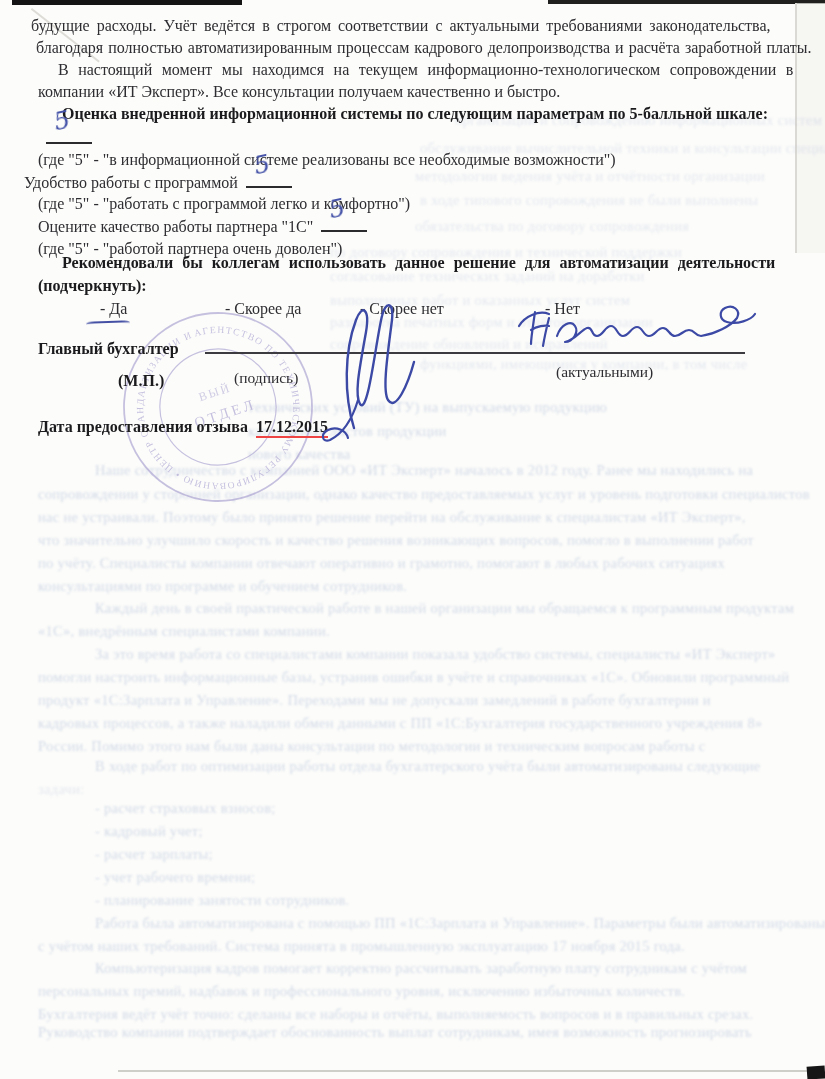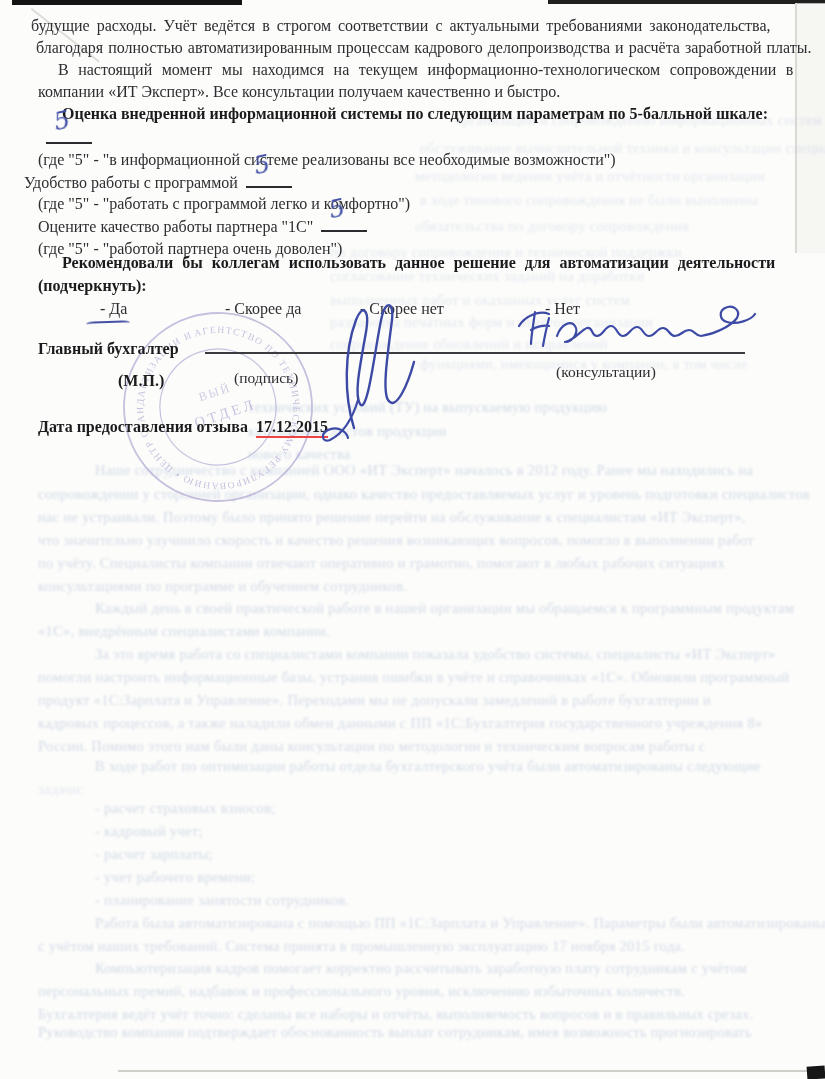--- a/index.html
+++ b/index.html
@@ -157,21 +157,21 @@
       <span class="opt opt-1">- Да</span>
       <span class="opt opt-2">- Скорее да</span>
       <span class="opt opt-3">- Скорее нет</span>
       <span class="opt opt-4">- Нет</span>
     </div>
     <div class="da-underline"></div>
 
     <div class="line b" style="left:38px;top:340px;">Главный бухгалтер</div>
     <div class="sig-rule"></div>
     <div class="caption" style="left:234px;top:361px;margin-top:8px;">(подпись)</div>
-    <div class="caption" style="left:556px;top:363px;">(консультации)</div>
+    <div class="caption" style="left:556px;top:363px;">(актуальными)</div>
     <div class="line b" style="left:118px;top:372px;">(М.П.)</div>
 
     <div class="line b" style="left:38px;top:418px;">
       <span>Дата предоставления отзыва</span>&nbsp;
       <span class="date-underline">17.12.2015</span>
     </div>
 
     <svg class="pen-svg" style="left:318px;top:288px;" width="110" height="165" viewBox="0 0 110 165">
       <path stroke-width="2.4" d="M36 140 C26 108 26 64 38 32 C44 16 52 20 48 44 C42 78 36 106 42 116 C50 128 58 52 64 28 C67 14 76 12 74 32 C70 64 64 102 70 112 C78 124 90 96 96 74"></path>
       <path stroke-width="2.2" d="M40 112 C34 132 24 146 12 152 C4 155 2 146 10 142 C18 138 28 142 30 150"></path>

